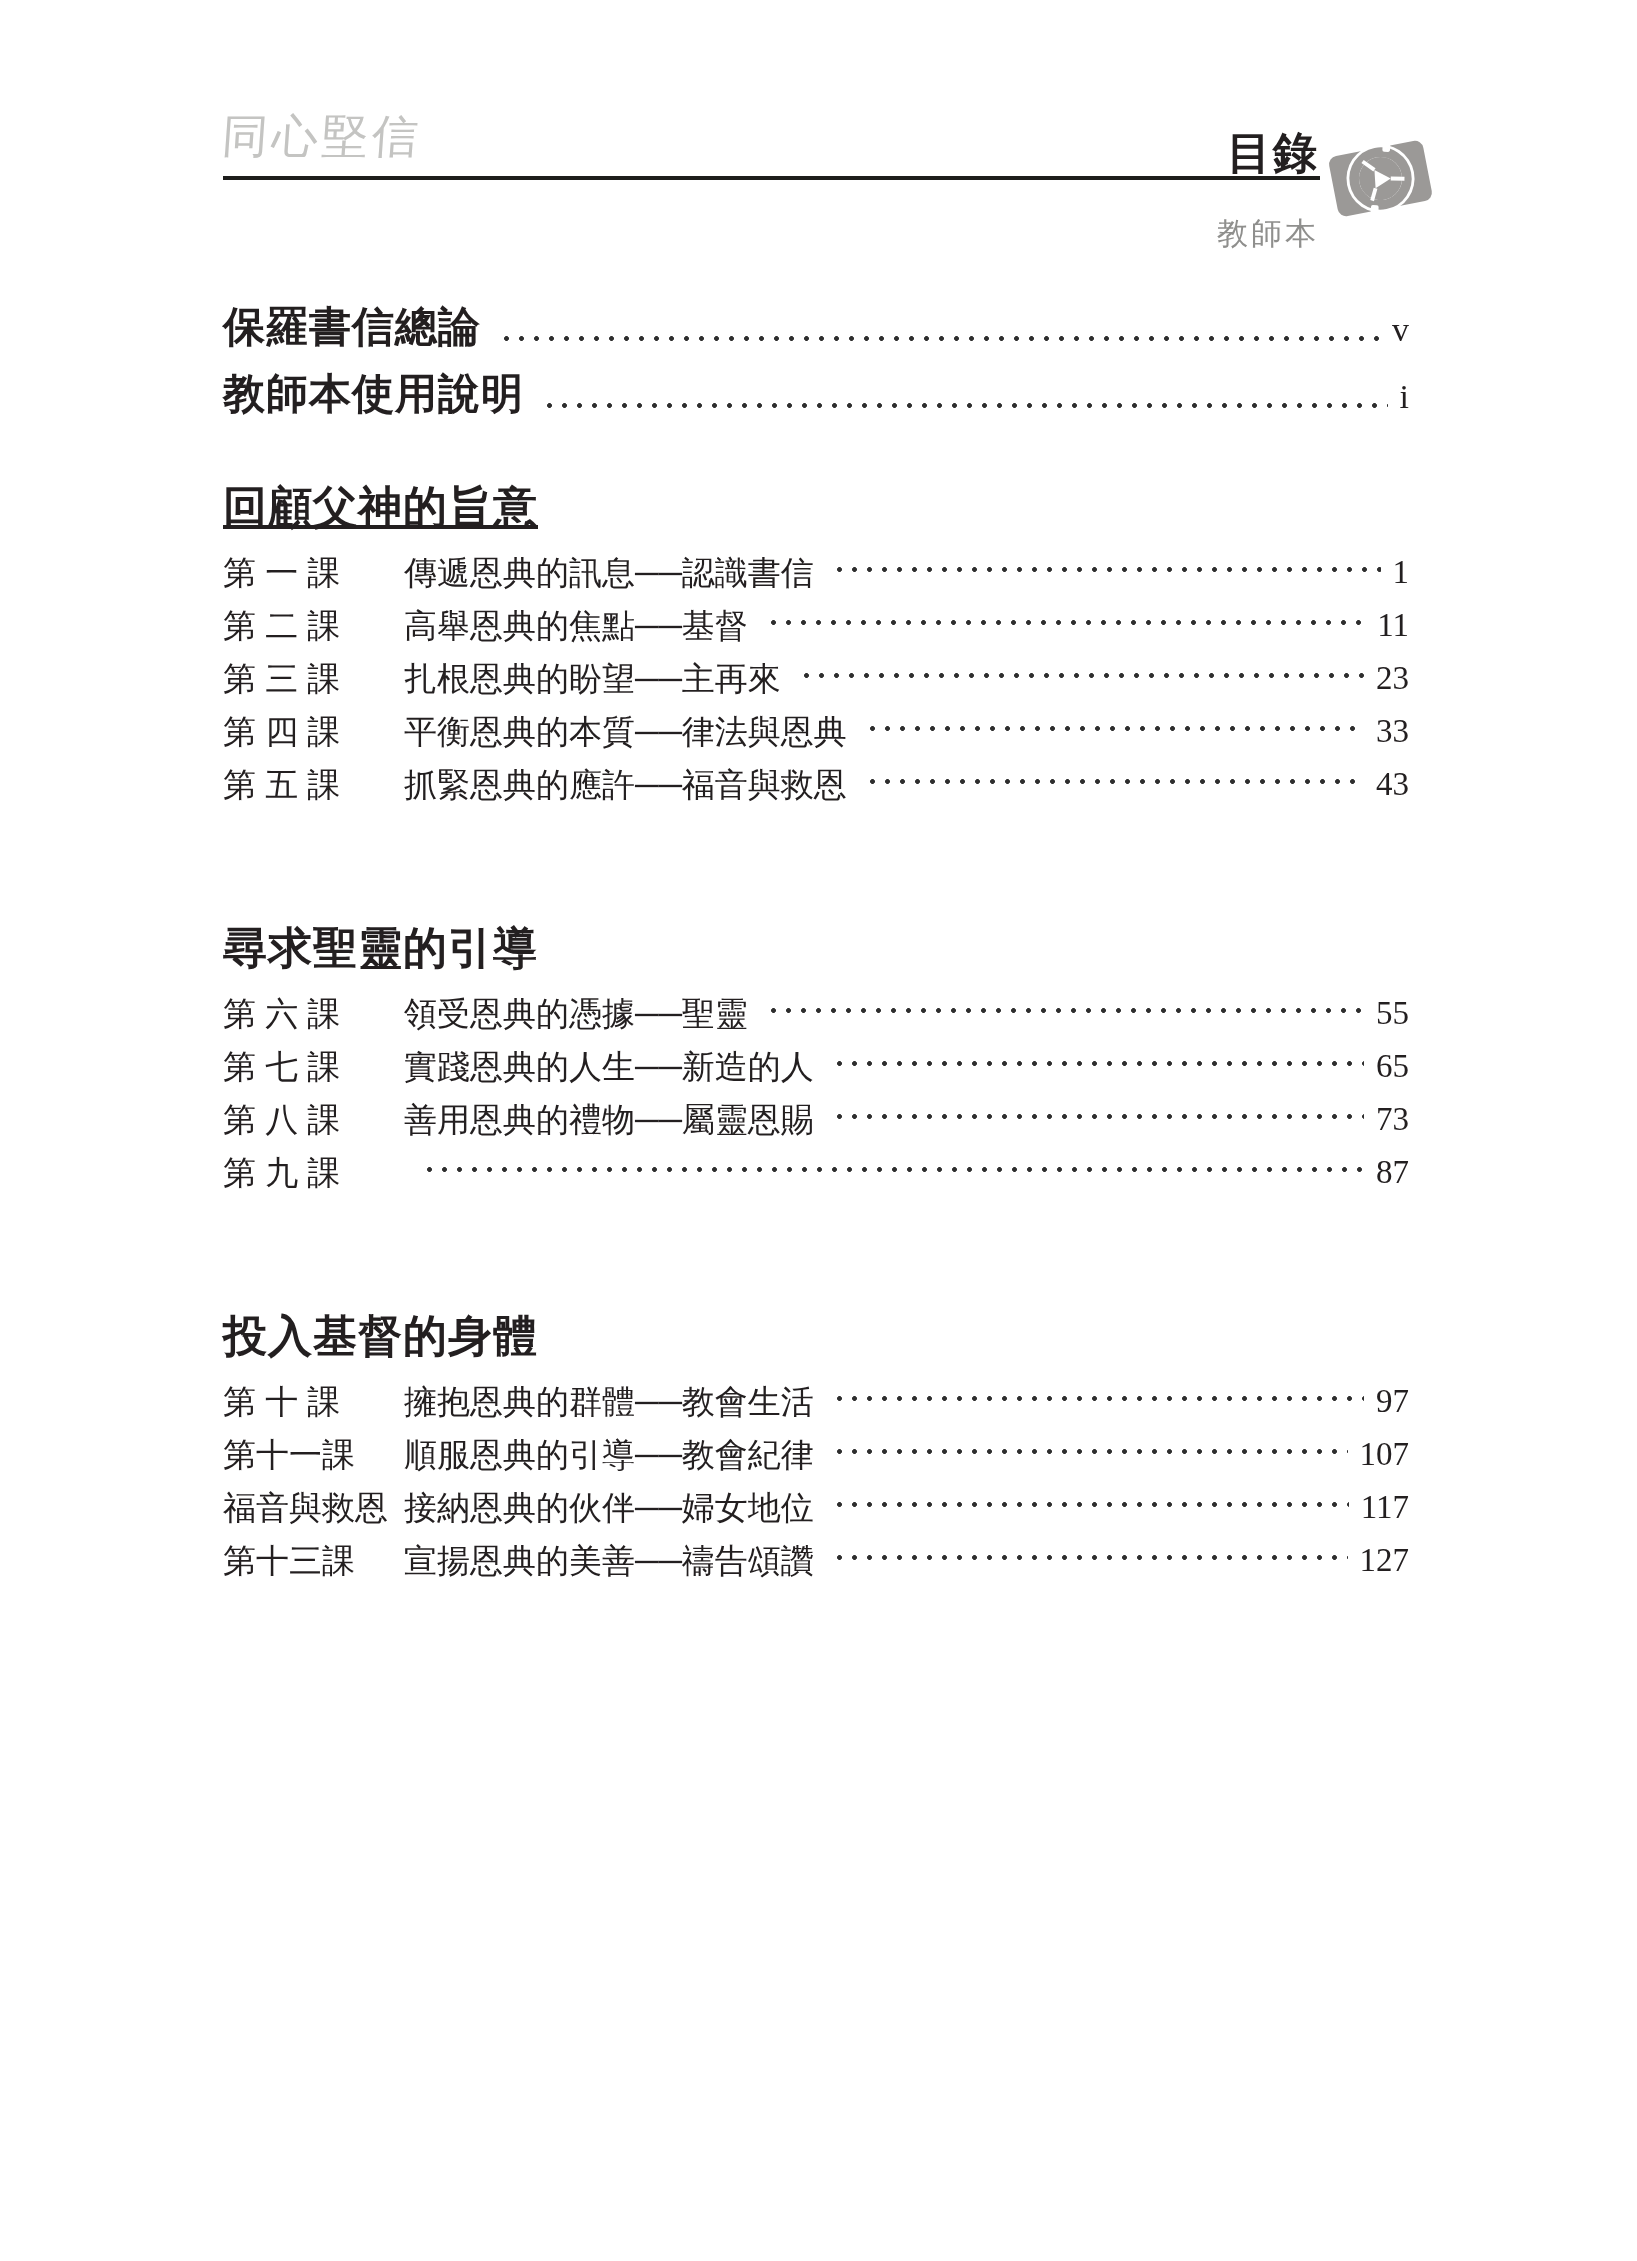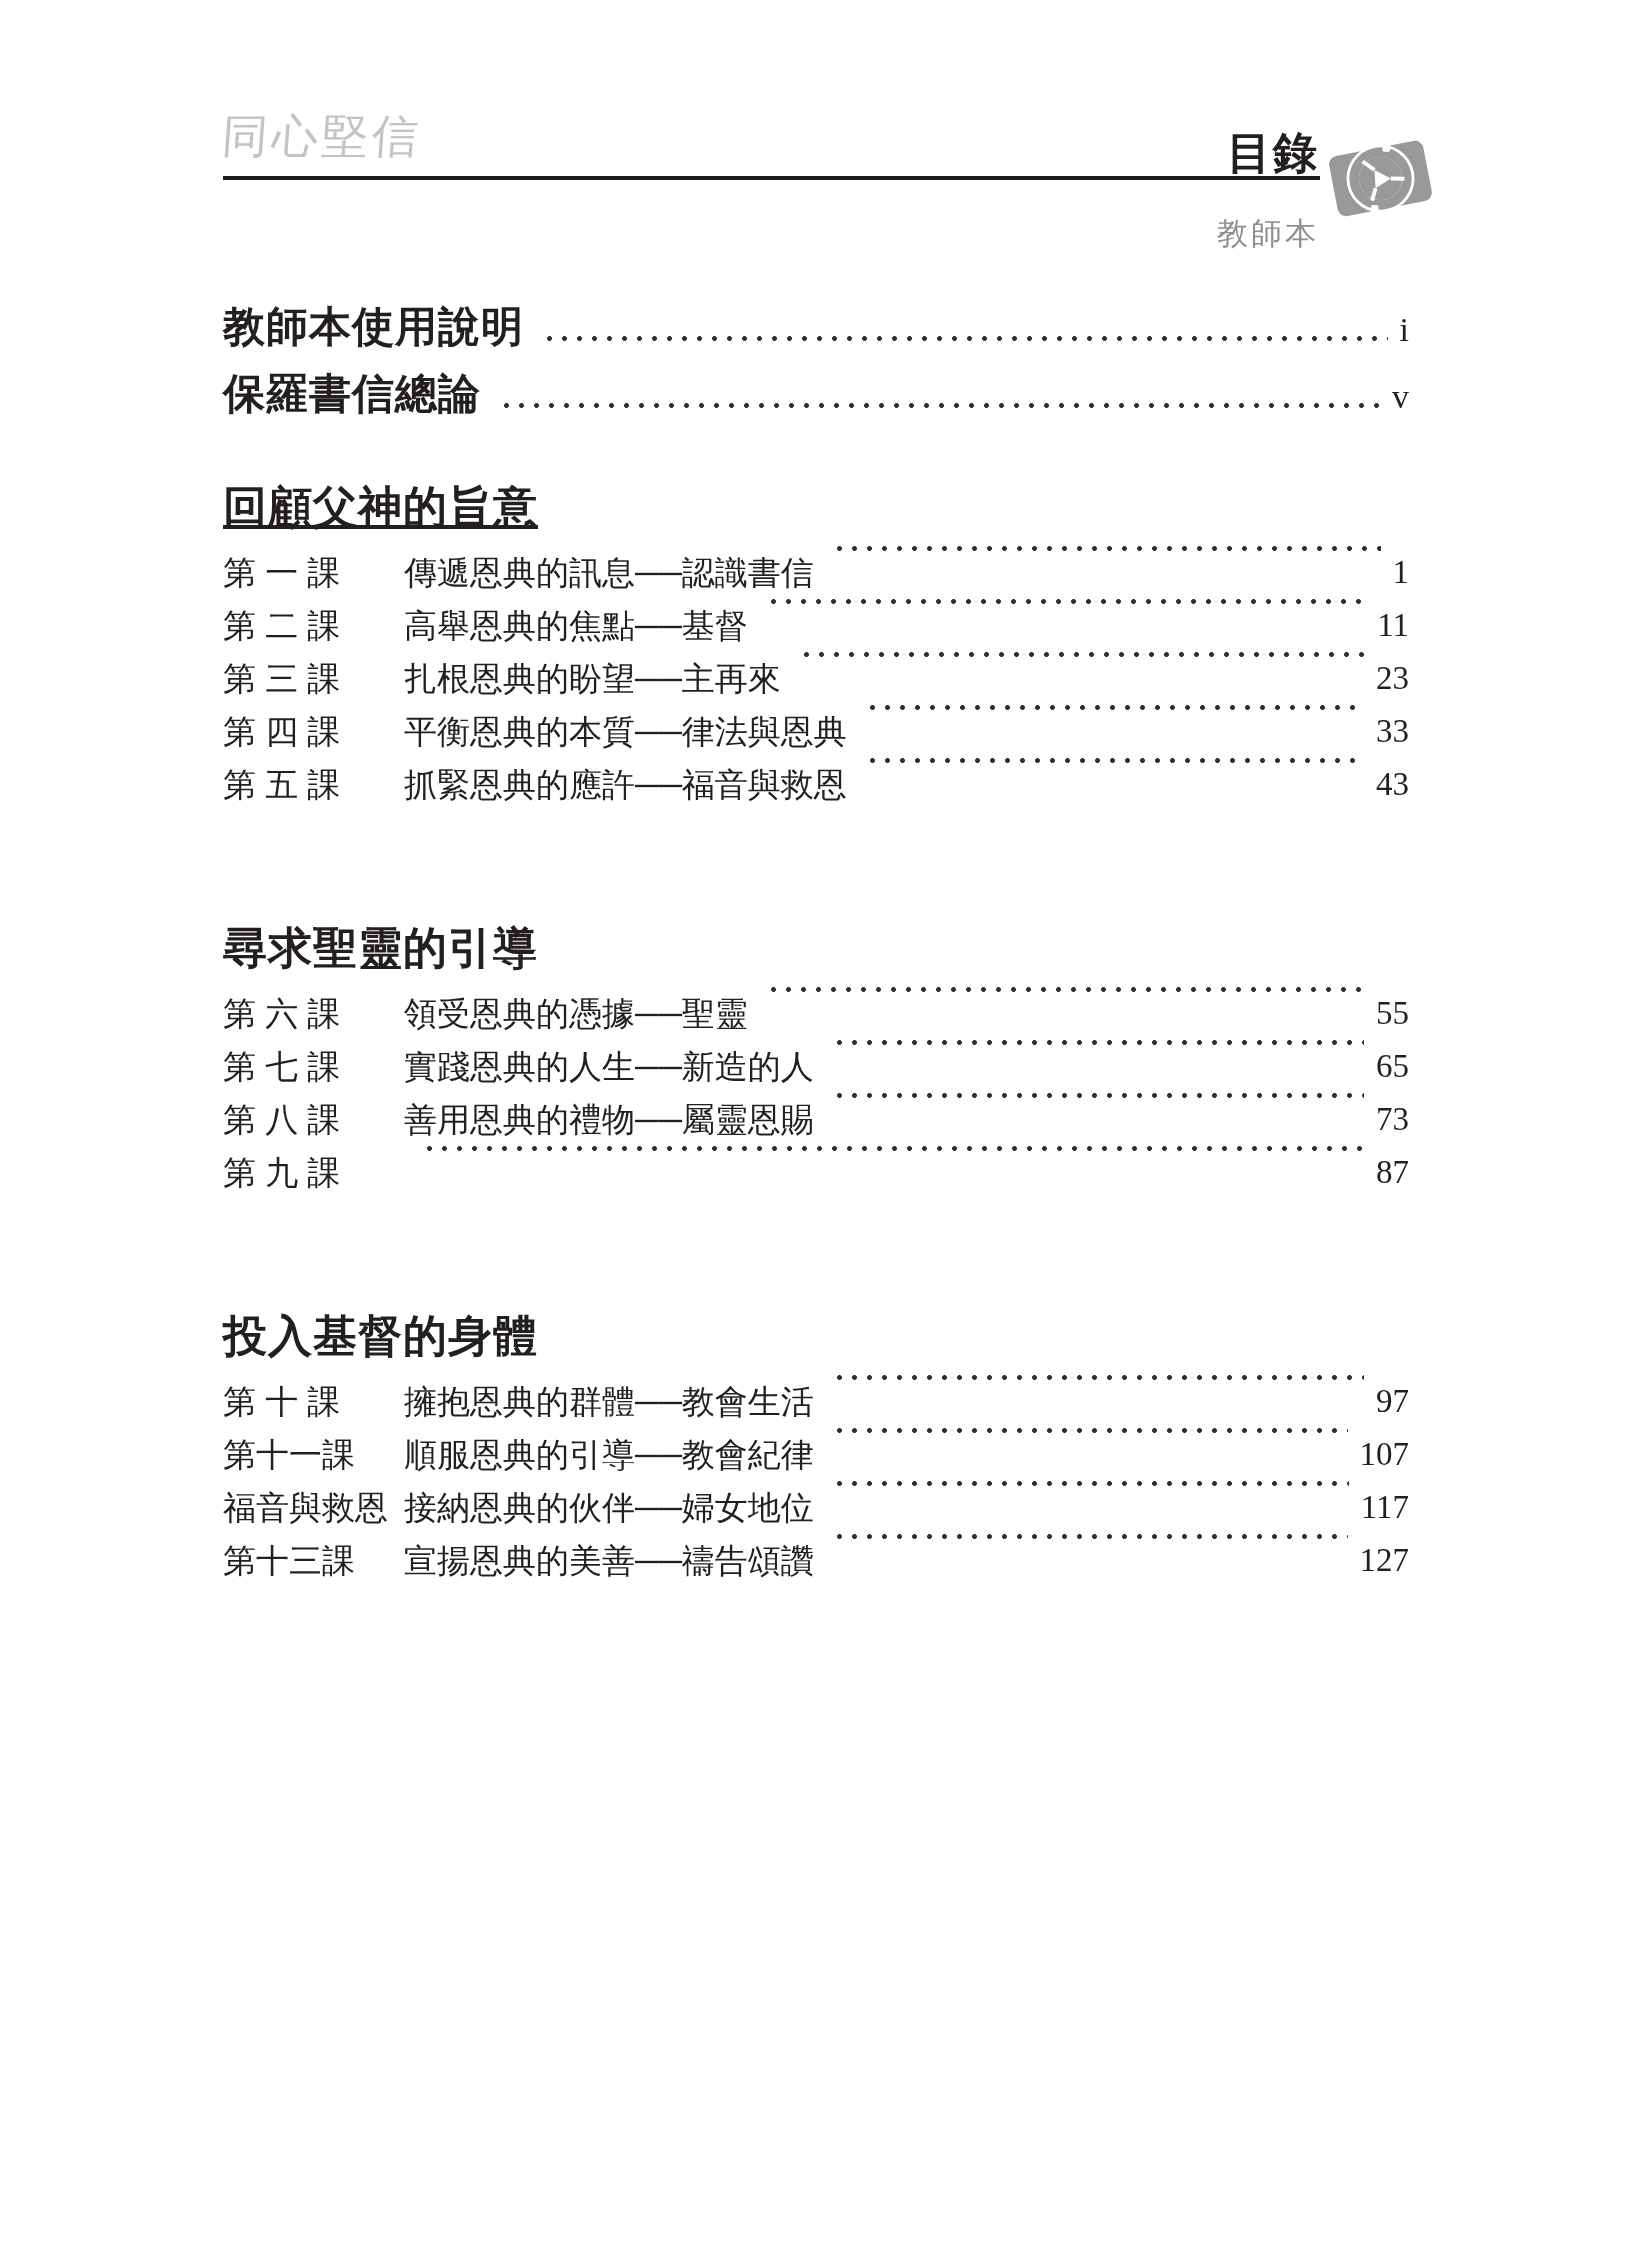--- a/index.html
+++ b/index.html
@@ -63,21 +63,21 @@
   }
 
   .section-heading{
     font-size:44px;font-weight:bold;line-height:47px;letter-spacing:1px;
   }
   .section-heading.gap-first{margin-top:56px;text-decoration:underline;}
   .section-heading.gap-later{margin-top:113px;}
 
   .lessons{margin-top:16px;}
   .lesson-row{
-    display:flex;align-items:flex-start;height:53px;line-height:53px;font-size:33px;
+    display:flex;align-items:center;height:53px;line-height:53px;font-size:33px;
   }
   .lesson-label{flex:0 0 181px;white-space:pre;}
   .lesson-title{flex:none;white-space:pre;}
   .lesson-row .leader{margin-bottom:7px;}
   .lesson-row .page-num{font-size:33px;}
 </style>
 </head>
 <body>
 
 <div class="page">
@@ -100,29 +100,29 @@
         <line x1="53" y1="69" x2="47" y2="81"></line>
         <line x1="70.5" y1="62" x2="84.5" y2="65"></line>
       </g>
       <polygon points="70.5,62 55.5,50 53,69" fill="#ffffff"></polygon>
     </g>
   </svg>
 
   <div class="main">
     <div id="front-list">
   <div class="front-row">
+    <span class="front-title">保羅書信總論</span>
+    <span class="leader"></span>
+    <span class="page-num">v</span>
+  </div>
+
+  <div class="front-row">
     <span class="front-title">教師本使用說明</span>
     <span class="leader"></span>
     <span class="page-num">i</span>
-  </div>
-
-  <div class="front-row">
-    <span class="front-title">保羅書信總論</span>
-    <span class="leader"></span>
-    <span class="page-num">v</span>
   </div>
 </div>
     <div id="section-list">
   <div>
     <div class="section-heading gap-first">回顧父神的旨意</div>
     <div class="lessons">
   <div class="lesson-row">
     <span class="lesson-label">第 一 課</span>
     <span class="lesson-title">傳遞恩典的訊息──認識書信</span>
     <span class="leader"></span>

